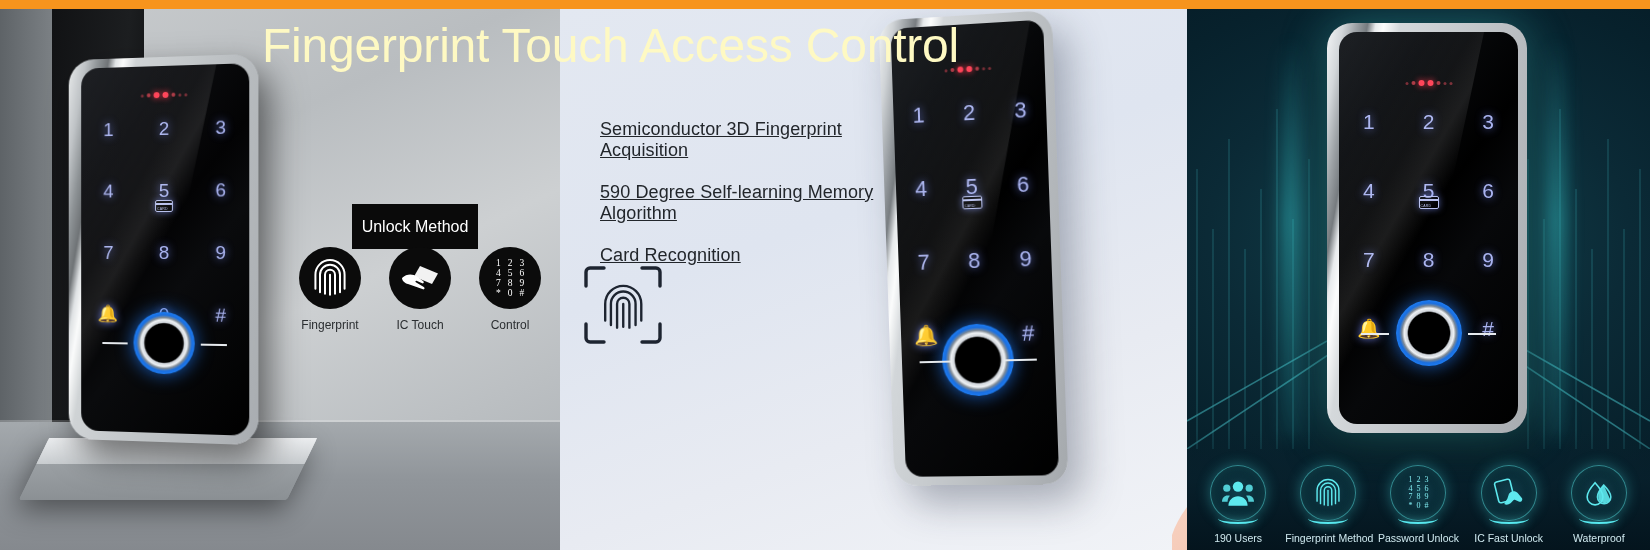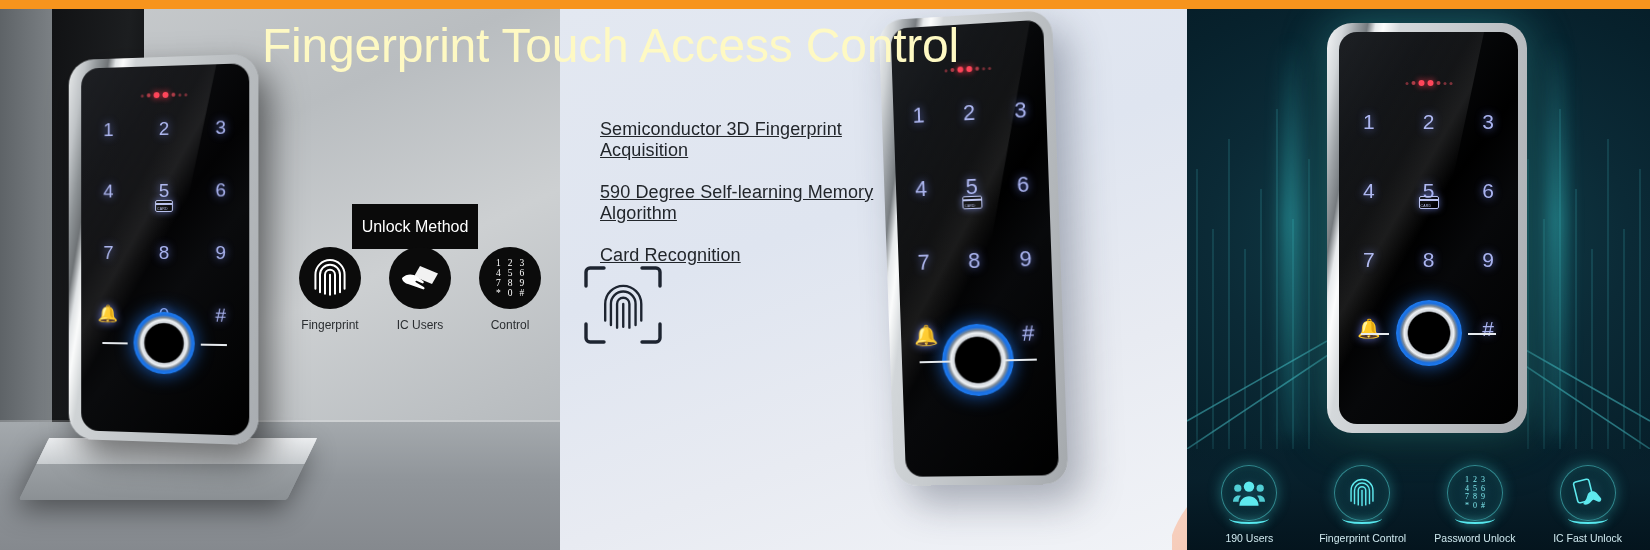--- a/index.html
+++ b/index.html
@@ -193,21 +193,21 @@
         </div>
         <div class="mlabel">Fingerprint</div>
       </div>
       <div class="method">
         <div class="mcirc">
           <svg width="42" height="34" viewBox="0 0 56 44" fill="#fff">
             <path d="M28 6 L52 16 L44 30 L20 20 Z" opacity="0.95"></path>
             <path d="M4 22 C10 16 18 16 24 20 L32 26 C34 27 33 30 31 29 L24 26 C22 25 21 27 23 28 L33 34 C35 35 34 38 32 37 L12 30 C8 29 4 26 4 22 Z"></path>
           </svg>
         </div>
-        <div class="mlabel">IC Users</div>
+        <div class="mlabel">IC Touch</div>
       </div>
       <div class="method">
         <div class="mcirc">
           <div class="pwgrid">
             <span>1</span>
             <span>2</span>
             <span>3</span>
             <span>4</span>
             <span>5</span>
             <span>6</span>
@@ -378,21 +378,21 @@
 
       <div class="feat">
         <div class="fcirc">
           <svg width="30" height="32" viewBox="0 0 48 48" fill="none" stroke="#5ee9ee" stroke-width="2.3" stroke-linecap="round">
             <path d="M24 44V20"></path>
               <path d="M18 43V20a6 6 0 0 1 12 0v23"></path>
             <path d="M12 41V20a12 12 0 0 1 24 0v21"></path>
             <path d="M6.5 37V20A17.5 17.5 0 0 1 24 2.5 17.5 17.5 0 0 1 41.5 20v17"></path>
           </svg>
         </div>
-        <div class="flabel">Fingerprint Control</div>
+        <div class="flabel">Fingerprint Method</div>
       </div>
 
       <div class="feat">
         <div class="fcirc">
           <div class="pwgrid3">
             <span>1</span>
             <span>2</span>
             <span>3</span>
             <span>4</span>
             <span>5</span>
@@ -411,19 +411,29 @@
       <div class="feat">
         <div class="fcirc">
           <svg width="32" height="30" viewBox="0 0 40 38" fill="none">
             <rect x="4" y="3" width="20" height="27" rx="3" transform="rotate(-14 14 16)" stroke="#5ee9ee" stroke-width="2"></rect>
             <path d="M20 20 C23 16 28 16 31 19 L36 25 C38 27 36 31 33 30 L26 27 C23 33 18 35 14 33 L18 26 Z" fill="#5ee9ee"></path>
           </svg>
         </div>
         <div class="flabel">IC Fast Unlock</div>
       </div>
 
+      <div class="feat">
+        <div class="fcirc">
+          <svg width="30" height="30" viewBox="0 0 38 38" fill="none" stroke="#5ee9ee" stroke-width="2">
+            <path d="M14 6 C14 6 4 17 4 24 a10 10 0 0 0 20 0 C24 17 14 6 14 6 Z"></path>
+            <path d="M25 9 C25 9 18 17 18 23 a8.5 8.5 0 0 0 15.5 5" fill="#5ee9ee" opacity=".9" stroke="none"></path>
+            <path d="M25 9 C25 9 17 18 17 24 a8.5 8.5 0 0 0 17 0 C34 18 25 9 25 9 Z" opacity=".95"></path>
+          </svg>
+        </div>
+        <div class="flabel">Waterproof</div>
+      </div>
 
     </div>
   </div>
 
   <div style="position:absolute; left:262px; top:18px; z-index:30; font-size:48px; color:#fef9c3; letter-spacing:-.2px;">Fingerprint Touch Access Control</div>
 
 </div>
 
 </body></html>

